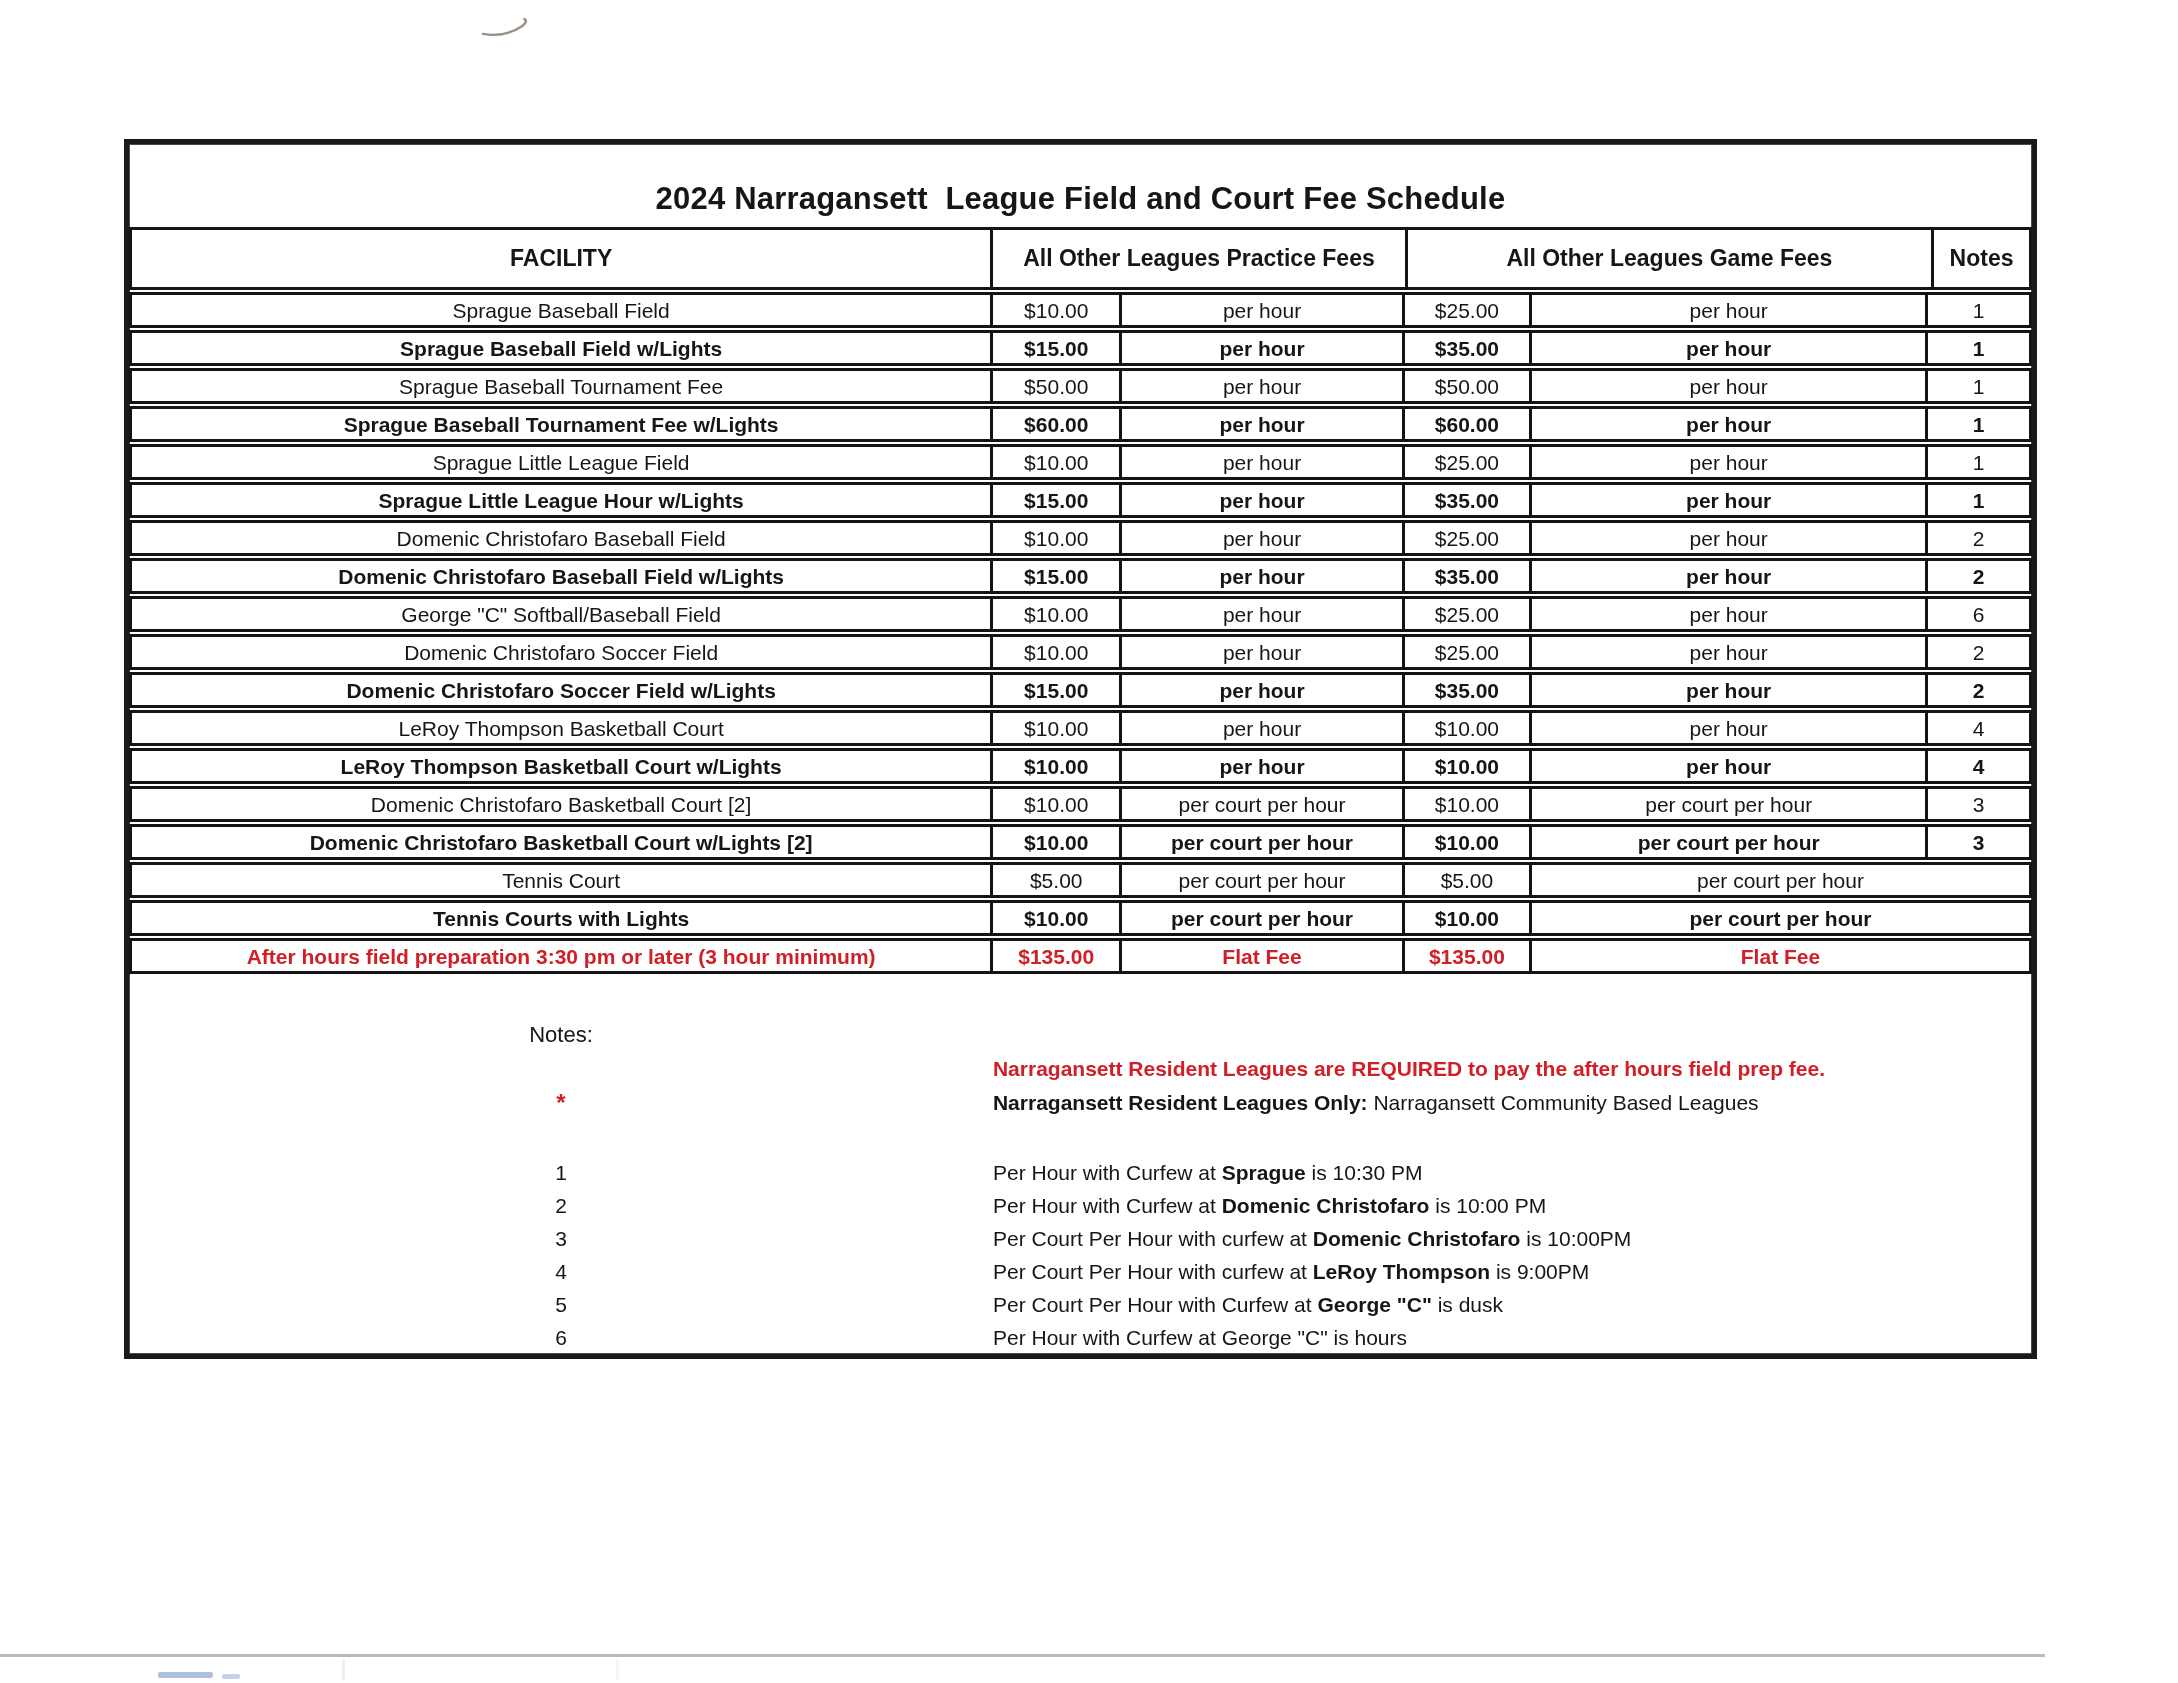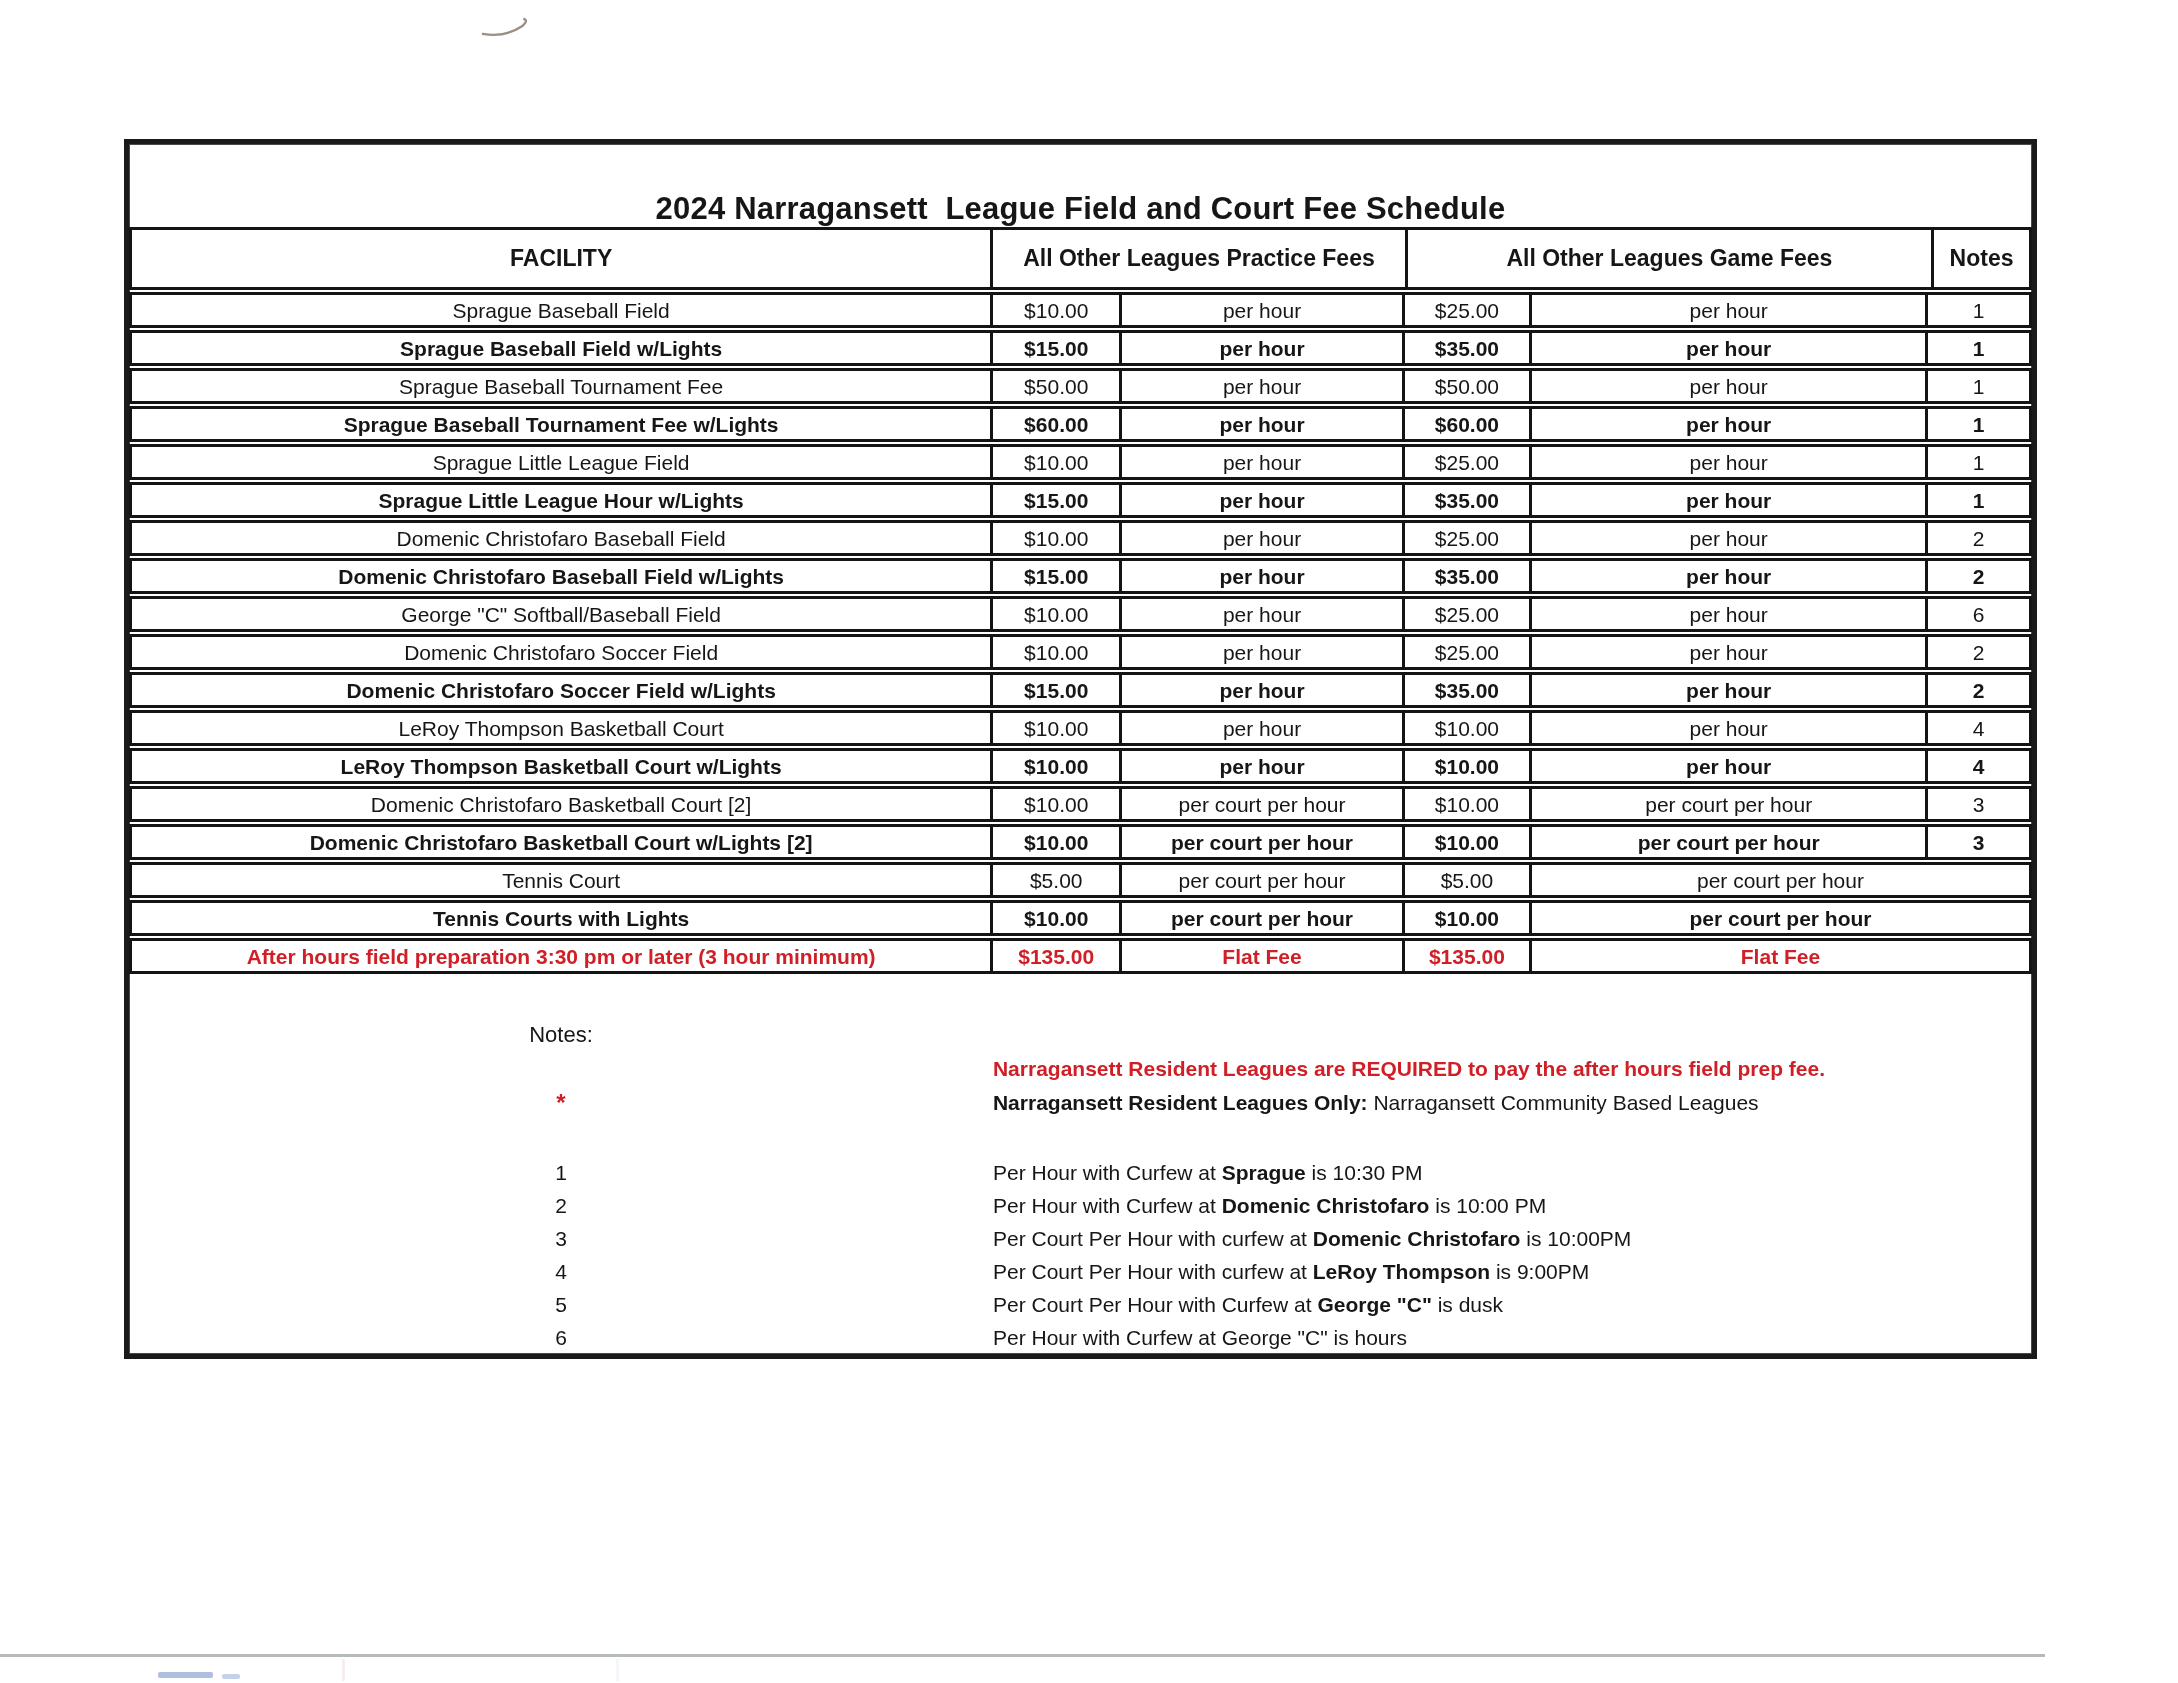--- a/index.html
+++ b/index.html
@@ -11,21 +11,21 @@
   }
   
   .sheet-frame{
     position:absolute;left:124px;top:139px;width:1903px;height:1210px;
     border:5px solid #1a1a1a;background:#fff;
     box-shadow:0 0 0 1px #4a4a4a inset;
   }
   
   .title-row{
     height:83px;display:flex;align-items:flex-end;justify-content:center;
-    box-sizing:border-box;
+    padding-bottom:10px;box-sizing:border-box;
   }
   .title-row span{font-size:31px;font-weight:700;letter-spacing:0.2px;white-space:pre;}
   
   .trow{
     display:flex;align-items:stretch;
     border:3px solid #141414;height:36px;box-sizing:border-box;
     margin:2px 0 0 0;background:#fff;
   }
   .trow.header{height:63px;margin-top:0;}
   .c{

